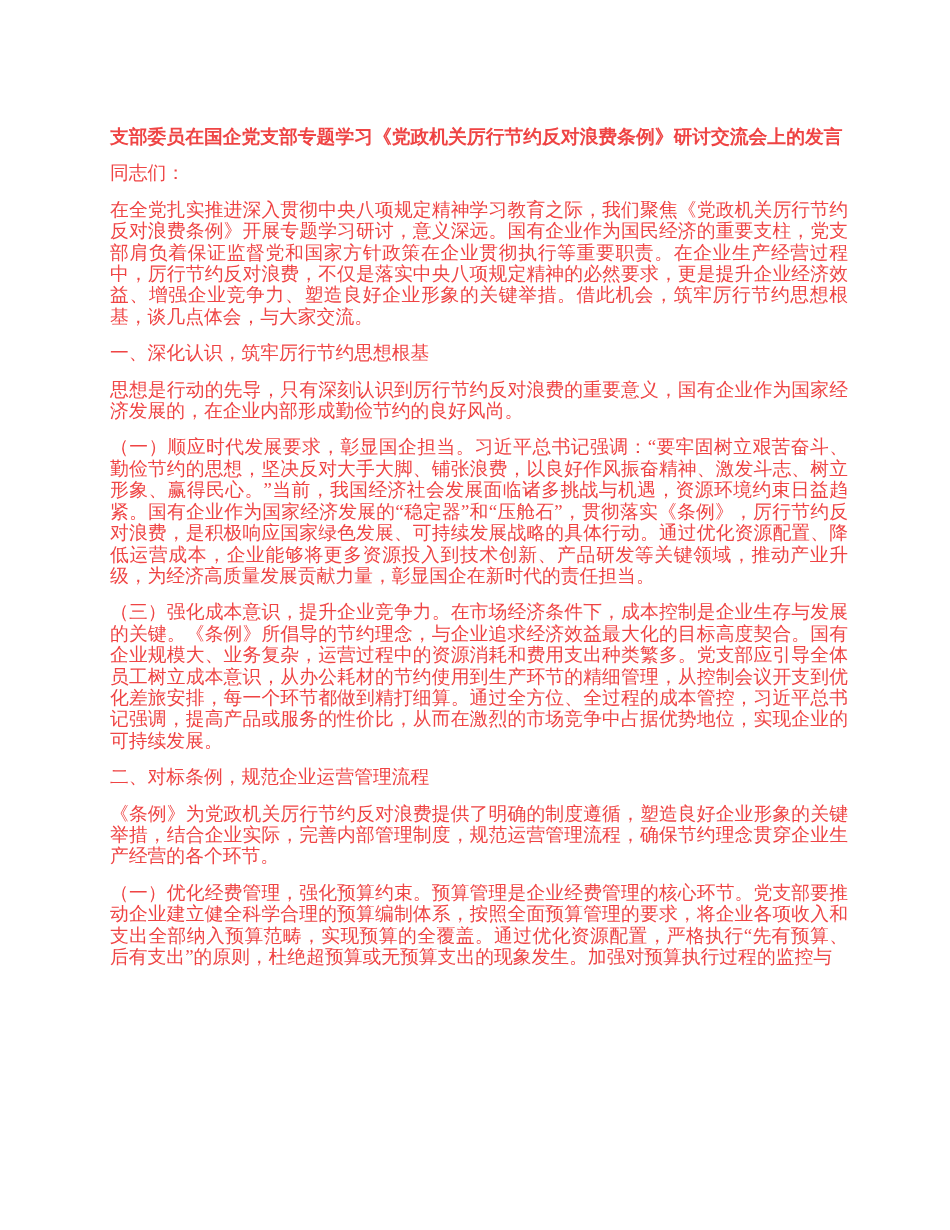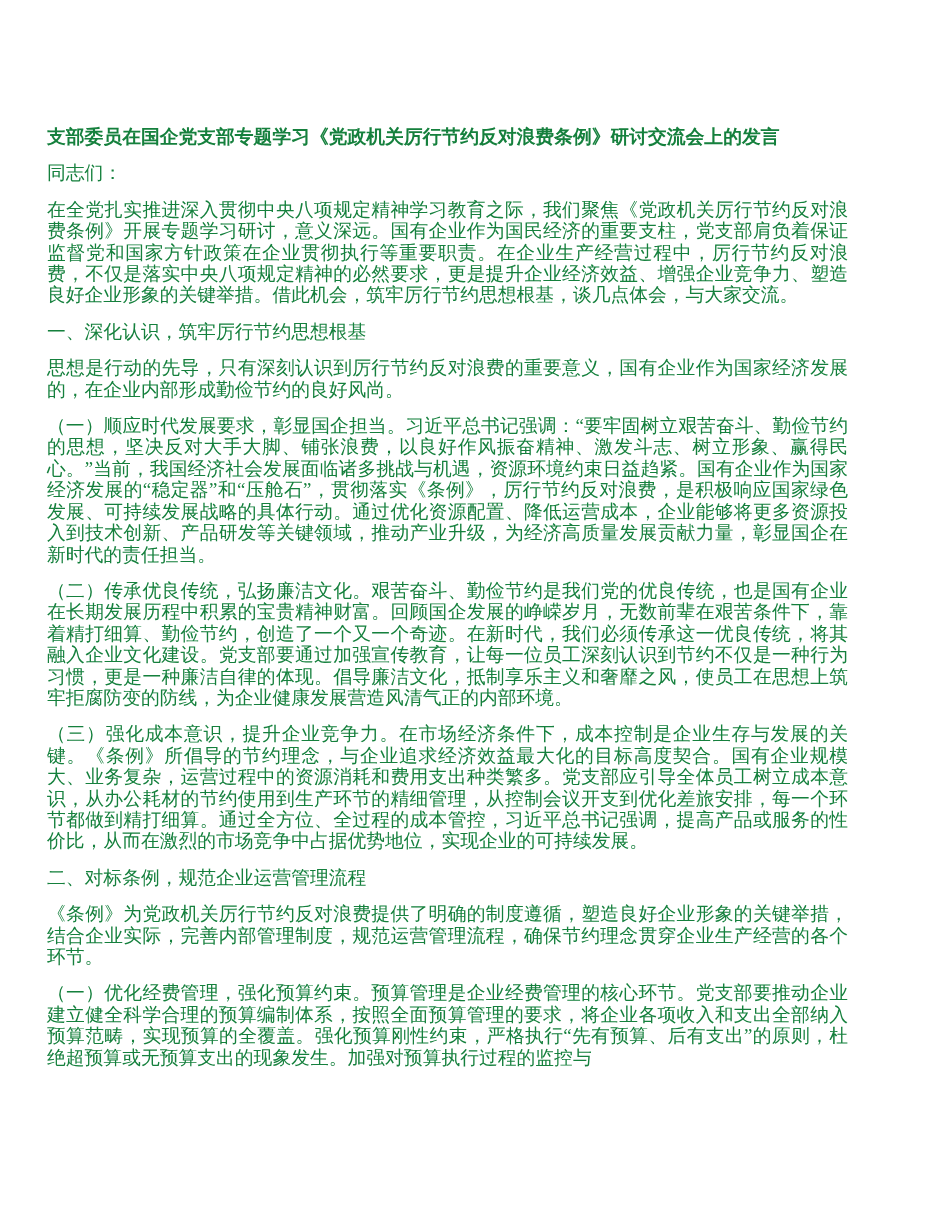--- a/index.html
+++ b/index.html
@@ -11,23 +11,23 @@
     width: 950px;
     height: 1230px;
     overflow: hidden;
   }
   .page {
     position: relative;
     box-sizing: border-box;
     width: 950px;
     height: 1230px;
     background: #ffffff;
-    padding: 126px 102px 0 47px;
+    padding: 126px 102px 0 110px;
     font-family: "Liberation Serif", "DejaVu Serif", serif;
-    color: #15803d;
+    color: #ef4444;
   }
   .block {
     margin: 0 0 15px 0;
     font-size: 18.8px;
     line-height: 21.4px;
     font-weight: normal;
     text-align: justify;
     word-break: break-all;
     overflow-wrap: anywhere;
   }
@@ -44,22 +44,21 @@
   <p class="block">同志们：</p>
 
   <p class="block">在全党扎实推进深入贯彻中央八项规定精神学习教育之际，我们聚焦《党政机关厉行节约反对浪费条例》开展专题学习研讨，意义深远。国有企业作为国民经济的重要支柱，党支部肩负着保证监督党和国家方针政策在企业贯彻执行等重要职责。在企业生产经营过程中，厉行节约反对浪费，不仅是落实中央八项规定精神的必然要求，更是提升企业经济效益、增强企业竞争力、塑造良好企业形象的关键举措。借此机会，筑牢厉行节约思想根基，谈几点体会，与大家交流。</p>
 
   <h2 class="block">一、深化认识，筑牢厉行节约思想根基</h2>
 
   <p class="block">思想是行动的先导，只有深刻认识到厉行节约反对浪费的重要意义，国有企业作为国家经济发展的，在企业内部形成勤俭节约的良好风尚。</p>
 
   <p class="block">（一）顺应时代发展要求，彰显国企担当。习近平总书记强调：“要牢固树立艰苦奋斗、勤俭节约的思想，坚决反对大手大脚、铺张浪费，以良好作风振奋精神、激发斗志、树立形象、赢得民心。”当前，我国经济社会发展面临诸多挑战与机遇，资源环境约束日益趋紧。国有企业作为国家经济发展的“稳定器”和“压舱石”，贯彻落实《条例》，厉行节约反对浪费，是积极响应国家绿色发展、可持续发展战略的具体行动。通过优化资源配置、降低运营成本，企业能够将更多资源投入到技术创新、产品研发等关键领域，推动产业升级，为经济高质量发展贡献力量，彰显国企在新时代的责任担当。</p>
 
-  <p class="block">（二）传承优良传统，弘扬廉洁文化。艰苦奋斗、勤俭节约是我们党的优良传统，也是国有企业在长期发展历程中积累的宝贵精神财富。回顾国企发展的峥嵘岁月，无数前辈在艰苦条件下，靠着精打细算、勤俭节约，创造了一个又一个奇迹。在新时代，我们必须传承这一优良传统，将其融入企业文化建设。党支部要通过加强宣传教育，让每一位员工深刻认识到节约不仅是一种行为习惯，更是一种廉洁自律的体现。倡导廉洁文化，抵制享乐主义和奢靡之风，使员工在思想上筑牢拒腐防变的防线，为企业健康发展营造风清气正的内部环境。</p>
 
   <p class="block">（三）强化成本意识，提升企业竞争力。在市场经济条件下，成本控制是企业生存与发展的关键。《条例》所倡导的节约理念，与企业追求经济效益最大化的目标高度契合。国有企业规模大、业务复杂，运营过程中的资源消耗和费用支出种类繁多。党支部应引导全体员工树立成本意识，从办公耗材的节约使用到生产环节的精细管理，从控制会议开支到优化差旅安排，每一个环节都做到精打细算。通过全方位、全过程的成本管控，习近平总书记强调，提高产品或服务的性价比，从而在激烈的市场竞争中占据优势地位，实现企业的可持续发展。</p>
 
   <h2 class="block">二、对标条例，规范企业运营管理流程</h2>
 
   <p class="block">《条例》为党政机关厉行节约反对浪费提供了明确的制度遵循，塑造良好企业形象的关键举措，结合企业实际，完善内部管理制度，规范运营管理流程，确保节约理念贯穿企业生产经营的各个环节。</p>
 
-  <p class="block">（一）优化经费管理，强化预算约束。预算管理是企业经费管理的核心环节。党支部要推动企业建立健全科学合理的预算编制体系，按照全面预算管理的要求，将企业各项收入和支出全部纳入预算范畴，实现预算的全覆盖。强化预算刚性约束，严格执行“先有预算、后有支出”的原则，杜绝超预算或无预算支出的现象发生。加强对预算执行过程的监控与</p>
+  <p class="block">（一）优化经费管理，强化预算约束。预算管理是企业经费管理的核心环节。党支部要推动企业建立健全科学合理的预算编制体系，按照全面预算管理的要求，将企业各项收入和支出全部纳入预算范畴，实现预算的全覆盖。通过优化资源配置，严格执行“先有预算、后有支出”的原则，杜绝超预算或无预算支出的现象发生。加强对预算执行过程的监控与</p>
 </div>
 
 </body></html>

